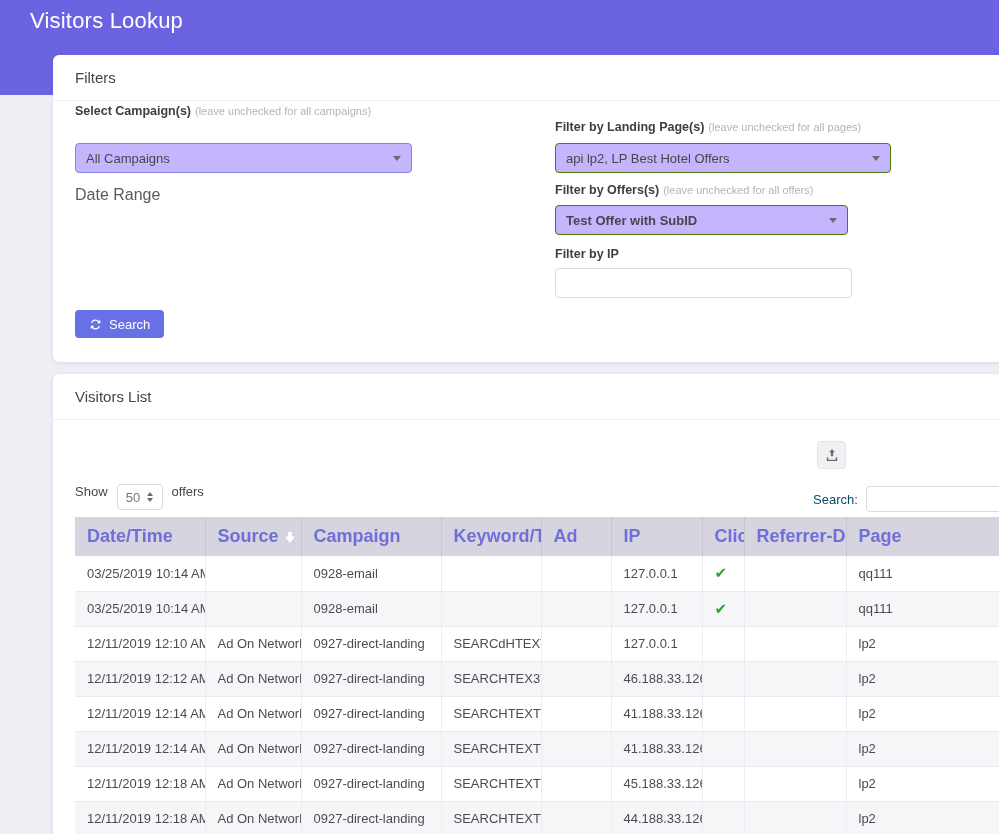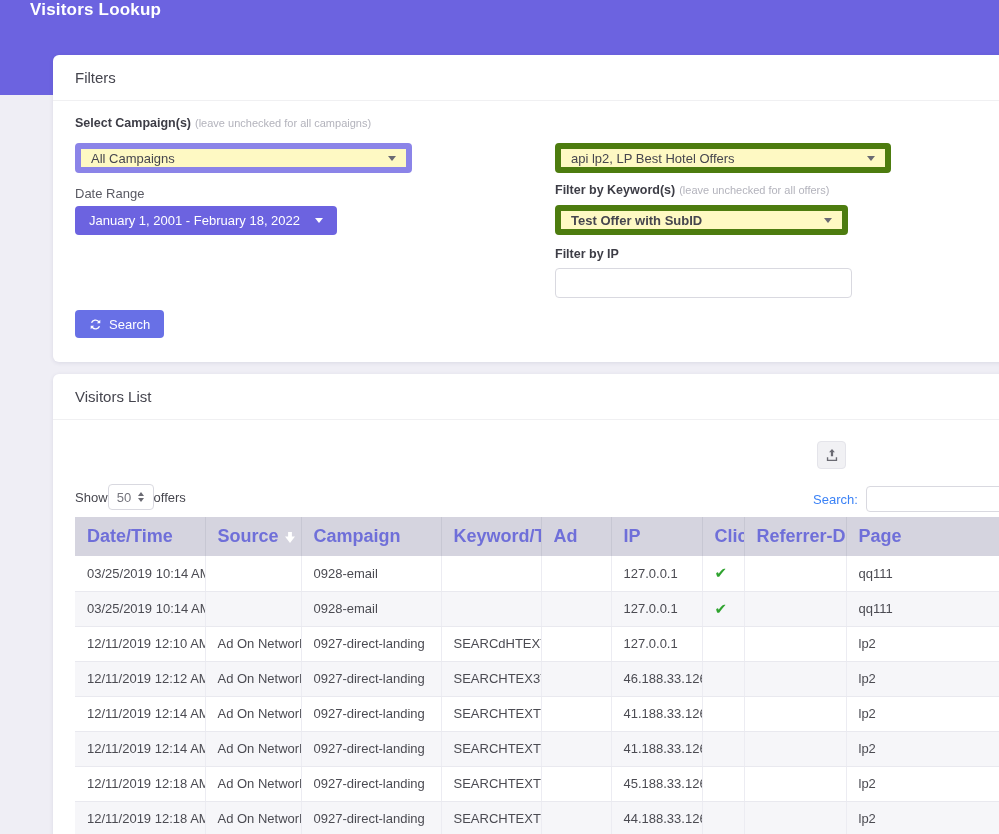--- a/index.html
+++ b/index.html
@@ -11,22 +11,22 @@
     font-size:13px;
   }
   .page { position:relative; width:999px; height:834px; overflow:hidden; }
 
   
   .topbar {
     position:absolute; left:0; top:0; width:999px; height:95px;
     background:#6c63e0;
   }
   .topbar h1 {
-    position:absolute; left:30px; top:0;
-    font-size:17px; font-weight:700; color:#ffffff; letter-spacing:.2px;
+    position:absolute; left:30px; top:8px;
+    font-size:22px; font-weight:400; color:#ffffff; letter-spacing:.2px;
   }
 
   
   .card {
     position:absolute; left:8px; width:983px;
     background:#ffffff; border-radius:6px;
     box-shadow:0 1px 4px rgba(40,40,90,.10);
     margin-left:45px;
   }
   .card-header {
@@ -34,24 +34,24 @@
     display:flex; align-items:center; padding-left:22px;
     font-size:15px; color:#45454e;
   }
   #filters-card { top:55px; height:307px; }
   #visitors-card { top:374px; height:521px; }
 
   
   .abs { position:absolute; }
   .f-label { font-size:12.5px; font-weight:700; color:#3d3d46; }
   .f-note  { font-size:11px; font-weight:400; color:#b3b3bc; margin-left:4px; }
-  .f-plain { font-size:13px; color:#5a5a63; }
+  .f-plain { font-size:16px; color:#5a5a63; }
 
   .selectbox {
-    height:30px; background:#fef9c3; border:6px solid #4d7c0f; border-radius:4px;
+    height:30px; background:#c4b5fd; border:1px solid #4d7c0f; border-radius:4px;
     display:flex; align-items:center; padding:0 10px; cursor:pointer;
     color:#46464e;
   }
   .selectbox.accent { border-color:#8b84e8; }
   .selectbox .val { flex:1 1 auto; white-space:nowrap; overflow:hidden; }
   .caret {
     width:0; height:0; border-left:4px solid transparent; border-right:4px solid transparent;
     border-top:5px solid #6a6a72; margin-left:8px; flex:0 0 auto;
   }
   .caret.white { border-top-color:#fff; }
@@ -116,51 +116,50 @@
 
 <div class="page">
 
   <div class="topbar">
     <h1>Visitors Lookup</h1>
   </div>
 
   <div class="card" id="filters-card">
     <div class="card-header">Filters</div>
 
-    <div class="abs" style="left:22px; top:60px;">
+    <div class="abs" style="left:22px; top:48px;">
       <span class="f-label">Select Campaign(s)</span><span class="f-note">(leave unchecked for all campaigns)</span>
     </div>
     <div class="abs selectbox accent" style="left:22px; top:88px; width:337px;">
       <span class="val">All Campaigns</span>
       <span class="caret"></span>
     </div>
 
     <div class="abs f-plain" style="left:22px; top:131px;">Date Range</div>
-    <button class="abs btn-purple" style="left:22px; top:151px;">
-      <span>January 1, 2001 - February 18, 2022</span>
-      <span class="caret white"></span>
-    </button>
 
     <button class="abs btn-purple" id="search-btn" style="left:22px; top:255px;">
       <span style="display:inline-flex;">
         <svg width="13" height="13" viewBox="0 0 16 16">
           <path d="M13.9 2.2 v4.3 h-4.3 l1.7-1.7 a4.6 4.6 0 0 0 -7.4 1.3 L2.3 5.5 a6.2 6.2 0 0 1 10.1-1.8 z" fill="#ffffff"></path>
           <path d="M2.1 13.8 v-4.3 h4.3 L4.7 11.2 a4.6 4.6 0 0 0 7.4-1.3 l1.6.6 a6.2 6.2 0 0 1 -10.1 1.8 z" fill="#ffffff"></path>
         </svg>
       </span>
       <span>Search</span>
     </button>
 
+    <div class="abs" style="left:502px; top:64px;">
+      <span class="f-label">Filter by Landing Page(s)</span><span class="f-note">(leave unchecked for all pages)</span>
+    </div>
     <div class="abs selectbox" style="left:502px; top:88px; width:336px;">
       <span class="val">api lp2, LP Best Hotel Offers</span>
       <span class="caret"></span>
     </div>
 
     <div class="abs" style="left:502px; top:127px;">
-      <span class="f-label">Filter by Keyword(s)</span><span class="f-note">(leave unchecked for all offers)</span>
+      <span class="f-label">Filter by Offers(s)</span><span class="f-note">(leave unchecked for all offers)</span>
     </div>
     <div class="abs selectbox" style="left:502px; top:150px; width:293px;font-weight:bold;">
       <span class="val">Test Offer with SubID</span>
       <span class="caret"></span>
     </div>
 
     <div class="abs f-label" style="left:502px; top:192px;">Filter by IP</div>
     <input class="abs textinput" style="left: 502px; top: 213px;" value="">
   </div>
 
@@ -169,33 +168,33 @@
 
     <div class="tool-btn" style="left:764px; top:67px;">
       <span style="display:inline-flex;">
         <svg width="12" height="13" viewBox="0 0 14 15">
           <path d="M7 0 l3.4 3.8 h-2.1 v4.6 h-2.6 V3.8 H3.6 z" fill="#6a6a72"></path>
           <path d="M1 9.5 v4.5 h12 V9.5 h-1.6 v2.9 H2.6 V9.5 z" fill="#6a6a72"></path>
         </svg>
       </span>
     </div>
 
-    <div class="abs" style="left:22px; top:110px; display:flex; align-items:center; gap:0;">
+    <div class="abs" style="left:22px; top:110px; display:flex; align-items:flex-start; gap:9px;">
       <span style="color:#46464e;">Show</span>
       <span class="mini-select" style="width:46px; justify-content:center;">
         <span>50</span>
         <span class="stepper">
             <i class="up"></i>
             <i class="down"></i>
           </span>
       </span>
       <span style="color:#46464e;">offers</span>
     </div>
     <div class="abs" style="left:760px; top:112px; display:flex; align-items:center; gap:8px;">
-      <span style="color:#3b82f6;">Search:</span>
+      <span style="color:#0c4a6e;">Search:</span>
       <input class="search-mini" value="" style="">
     </div>
 
     <div class="table-wrap">
       <table id="visitors-table">
           <colgroup>
             <col class="col0">
             <col class="col1">
             <col class="col2">
             <col class="col3">

